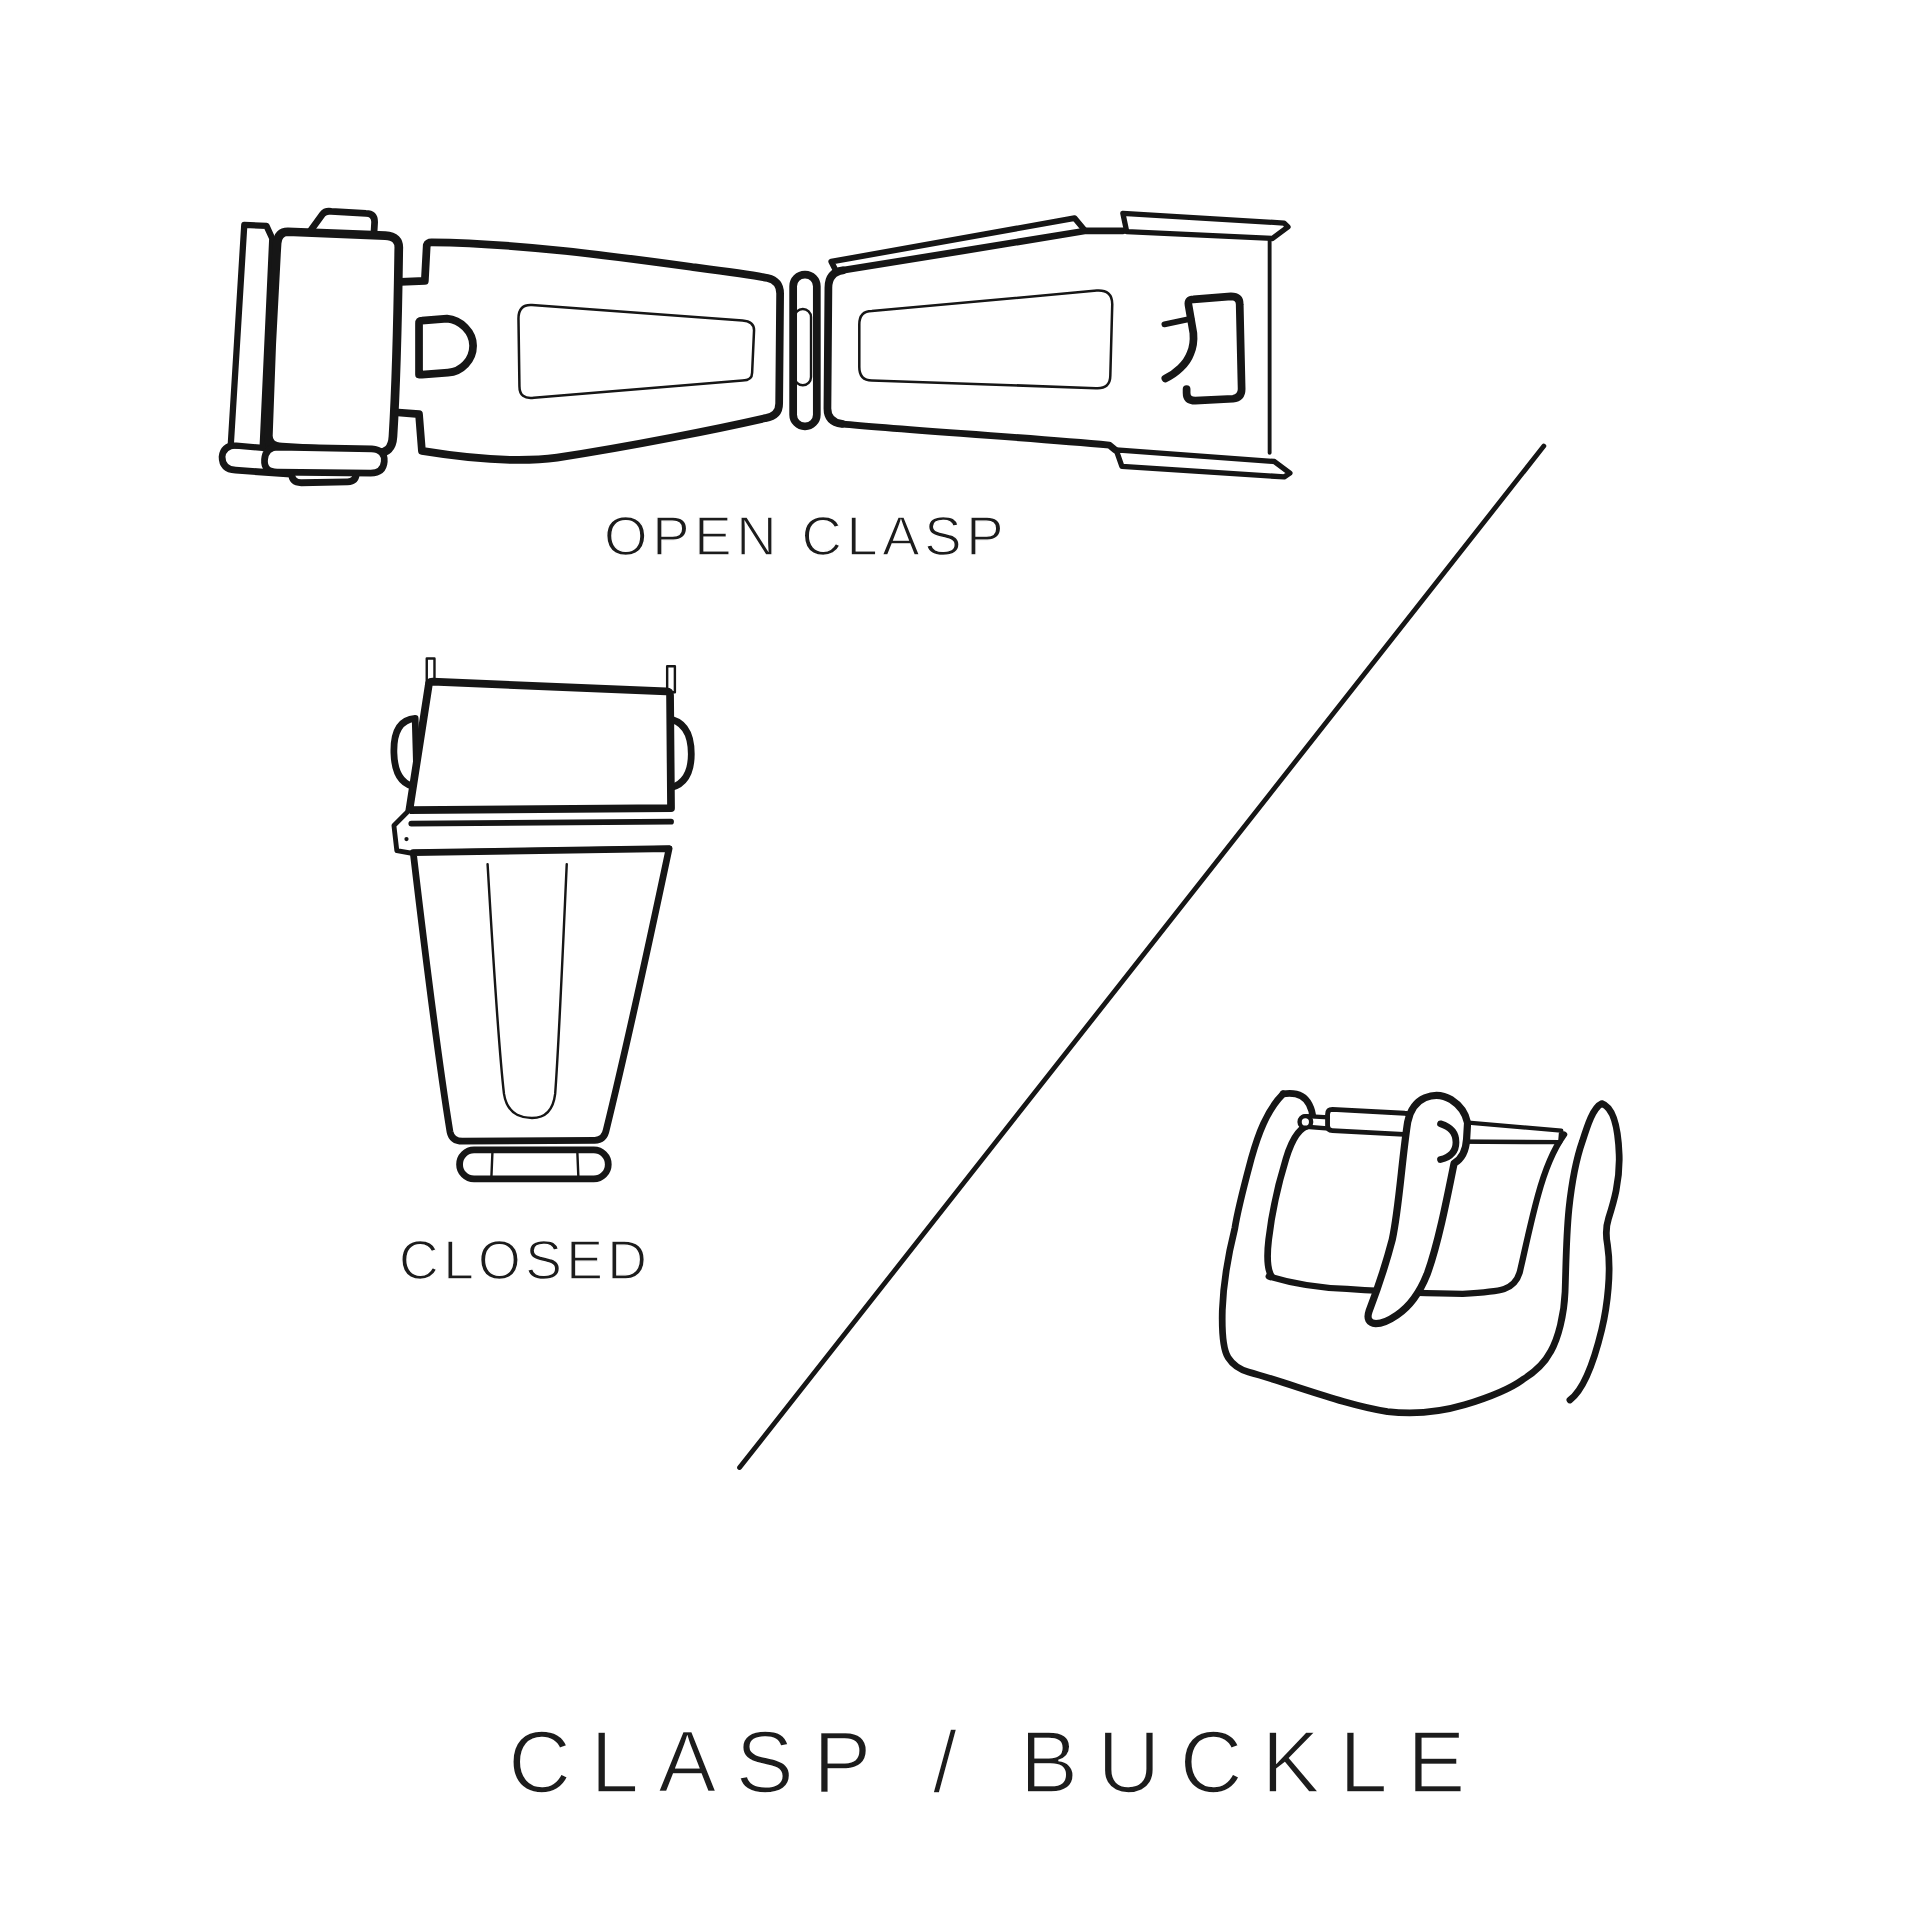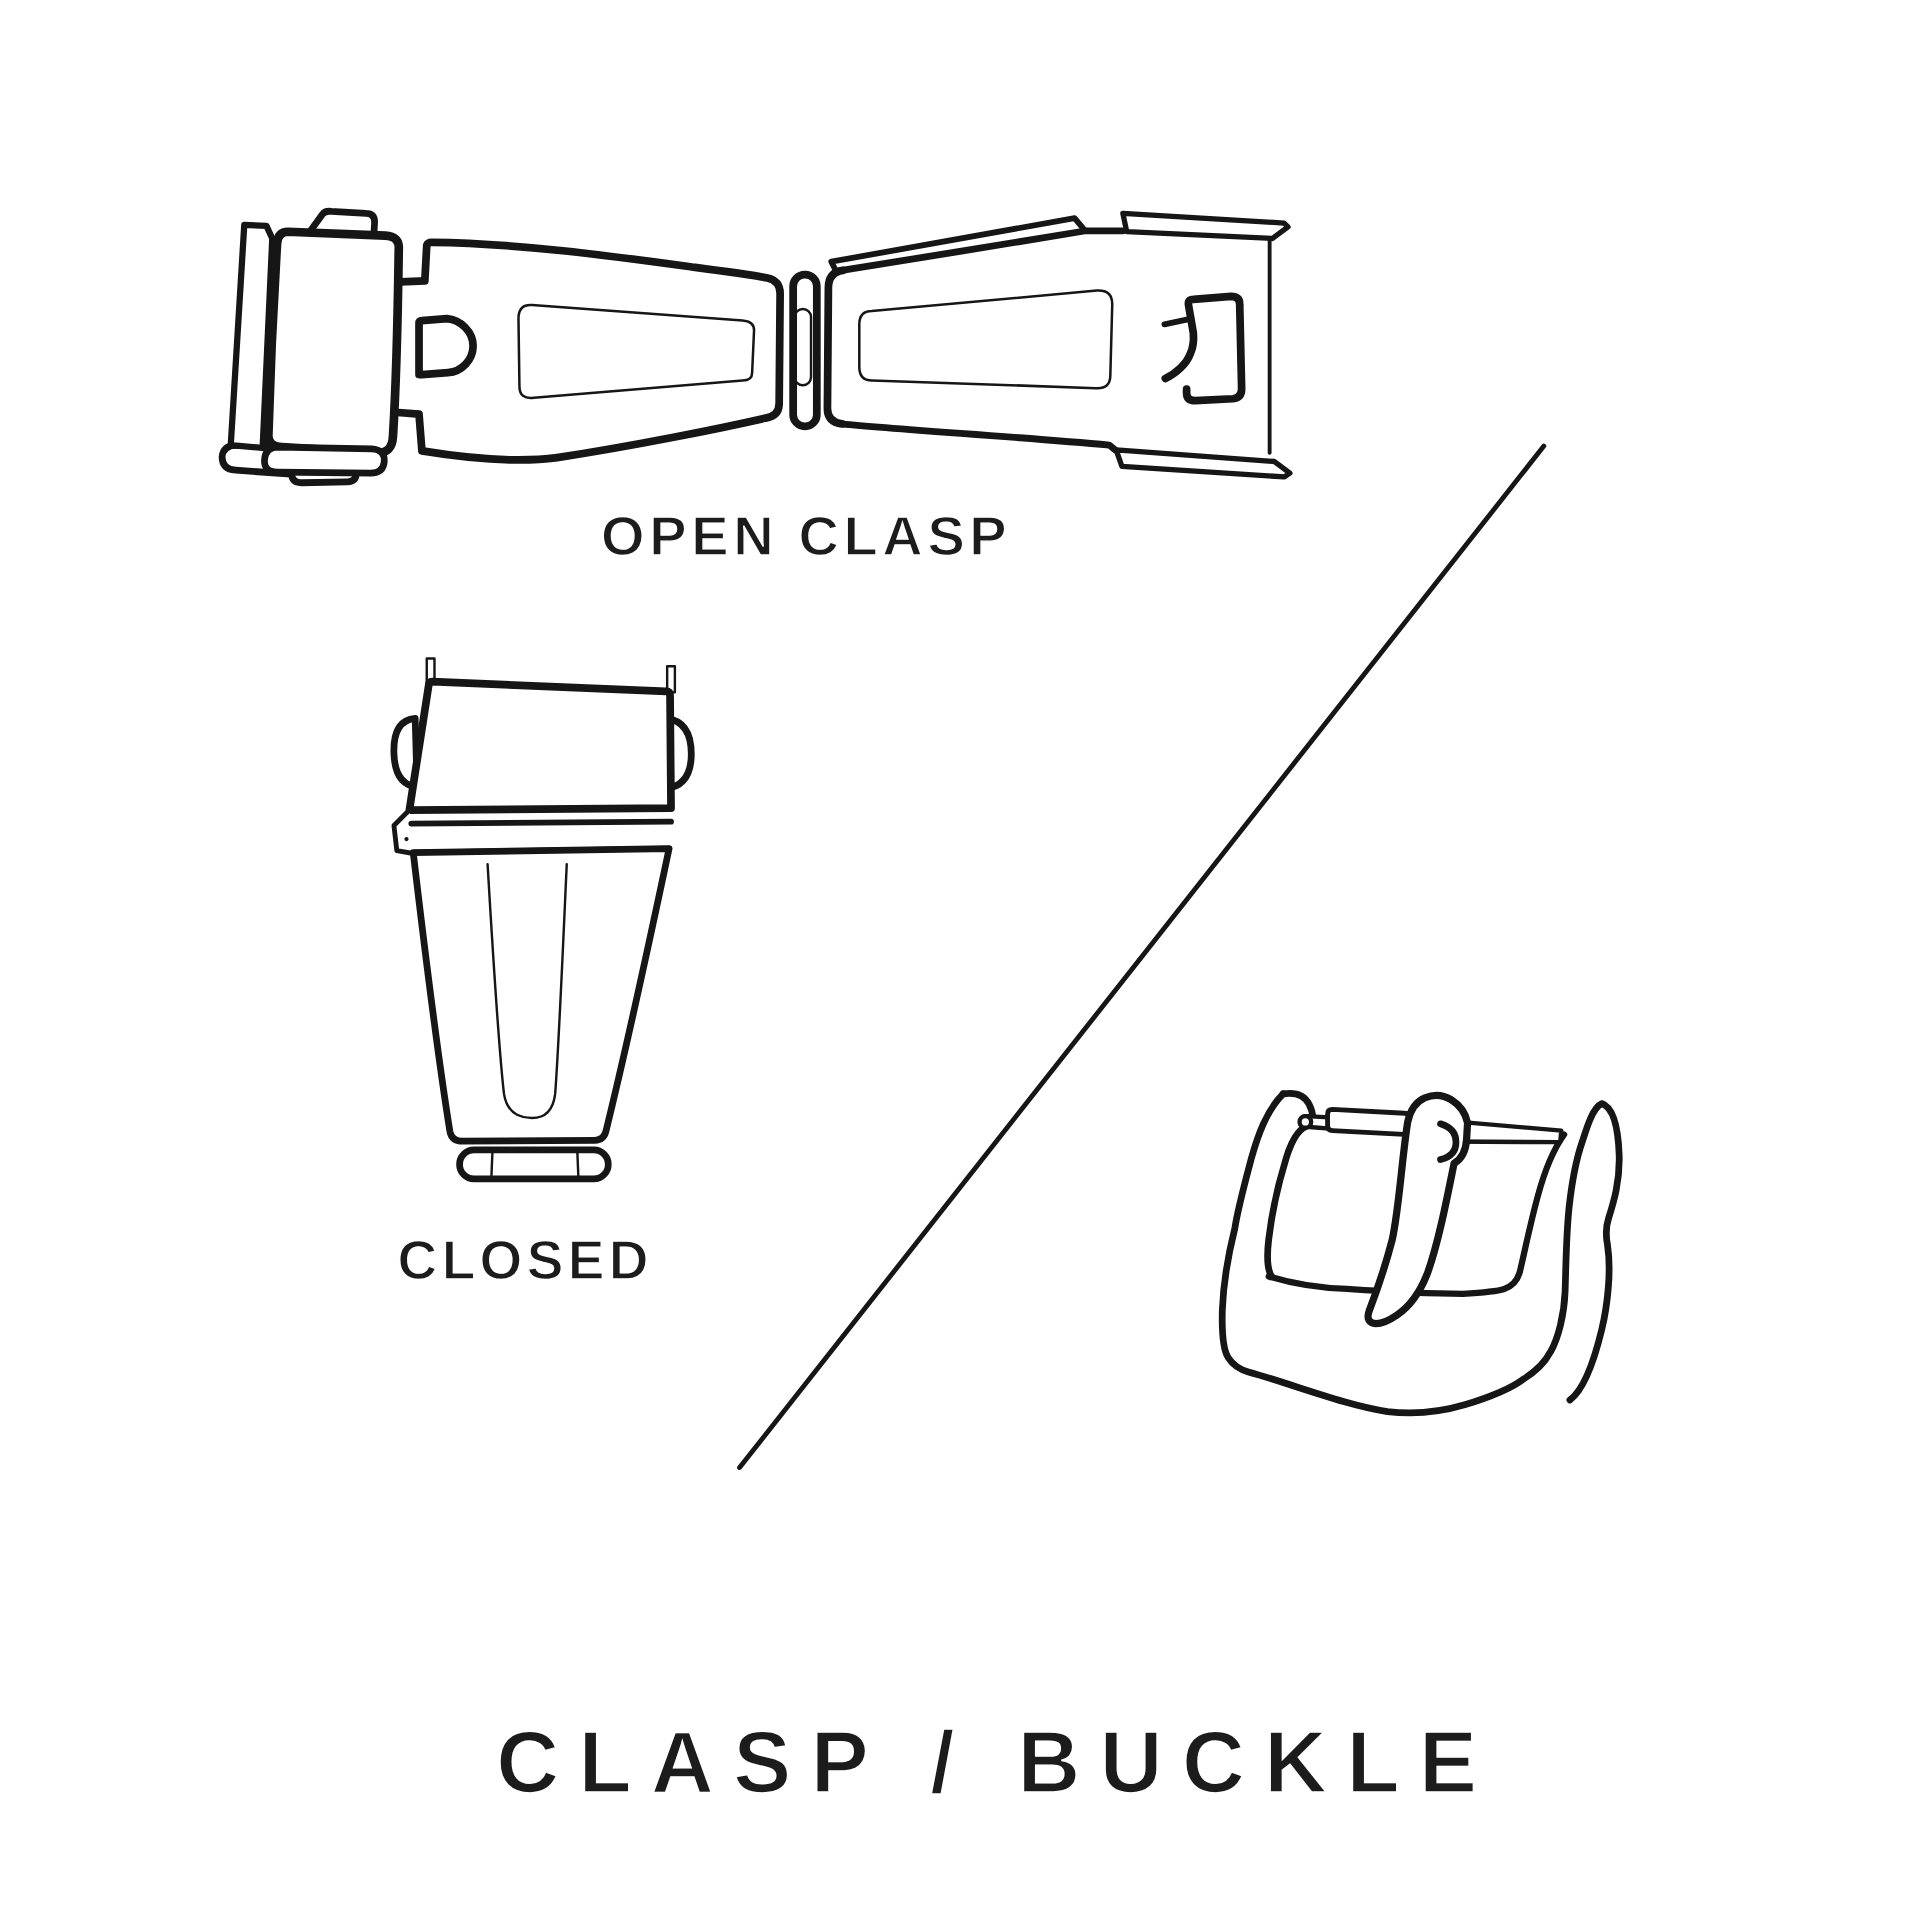--- a/index.html
+++ b/index.html
@@ -1,16 +1,16 @@
 <!DOCTYPE html>
 <html><head>
 <meta charset="utf-8">
 <style>
   html,body{margin:0;padding:0;background:#ffffff;}
-  .page{position:relative;width:1931px;height:1931px;background:#ffffff;overflow:hidden;font-weight:bold;}
+  .page{position:relative;width:1931px;height:1931px;background:#ffffff;overflow:hidden;}
   svg{position:absolute;top:0;left:0;}
   text{font-family:"Liberation Sans",sans-serif;fill:#1c1c1c;}
 </style>
 </head>
 <body>
 <div class="page">
 <svg width="1931" height="1931" viewBox="0 0 2000 2000">
   <g fill="none" stroke="#161616" stroke-linejoin="round" stroke-linecap="round">
 
     <g id="openclasp">

